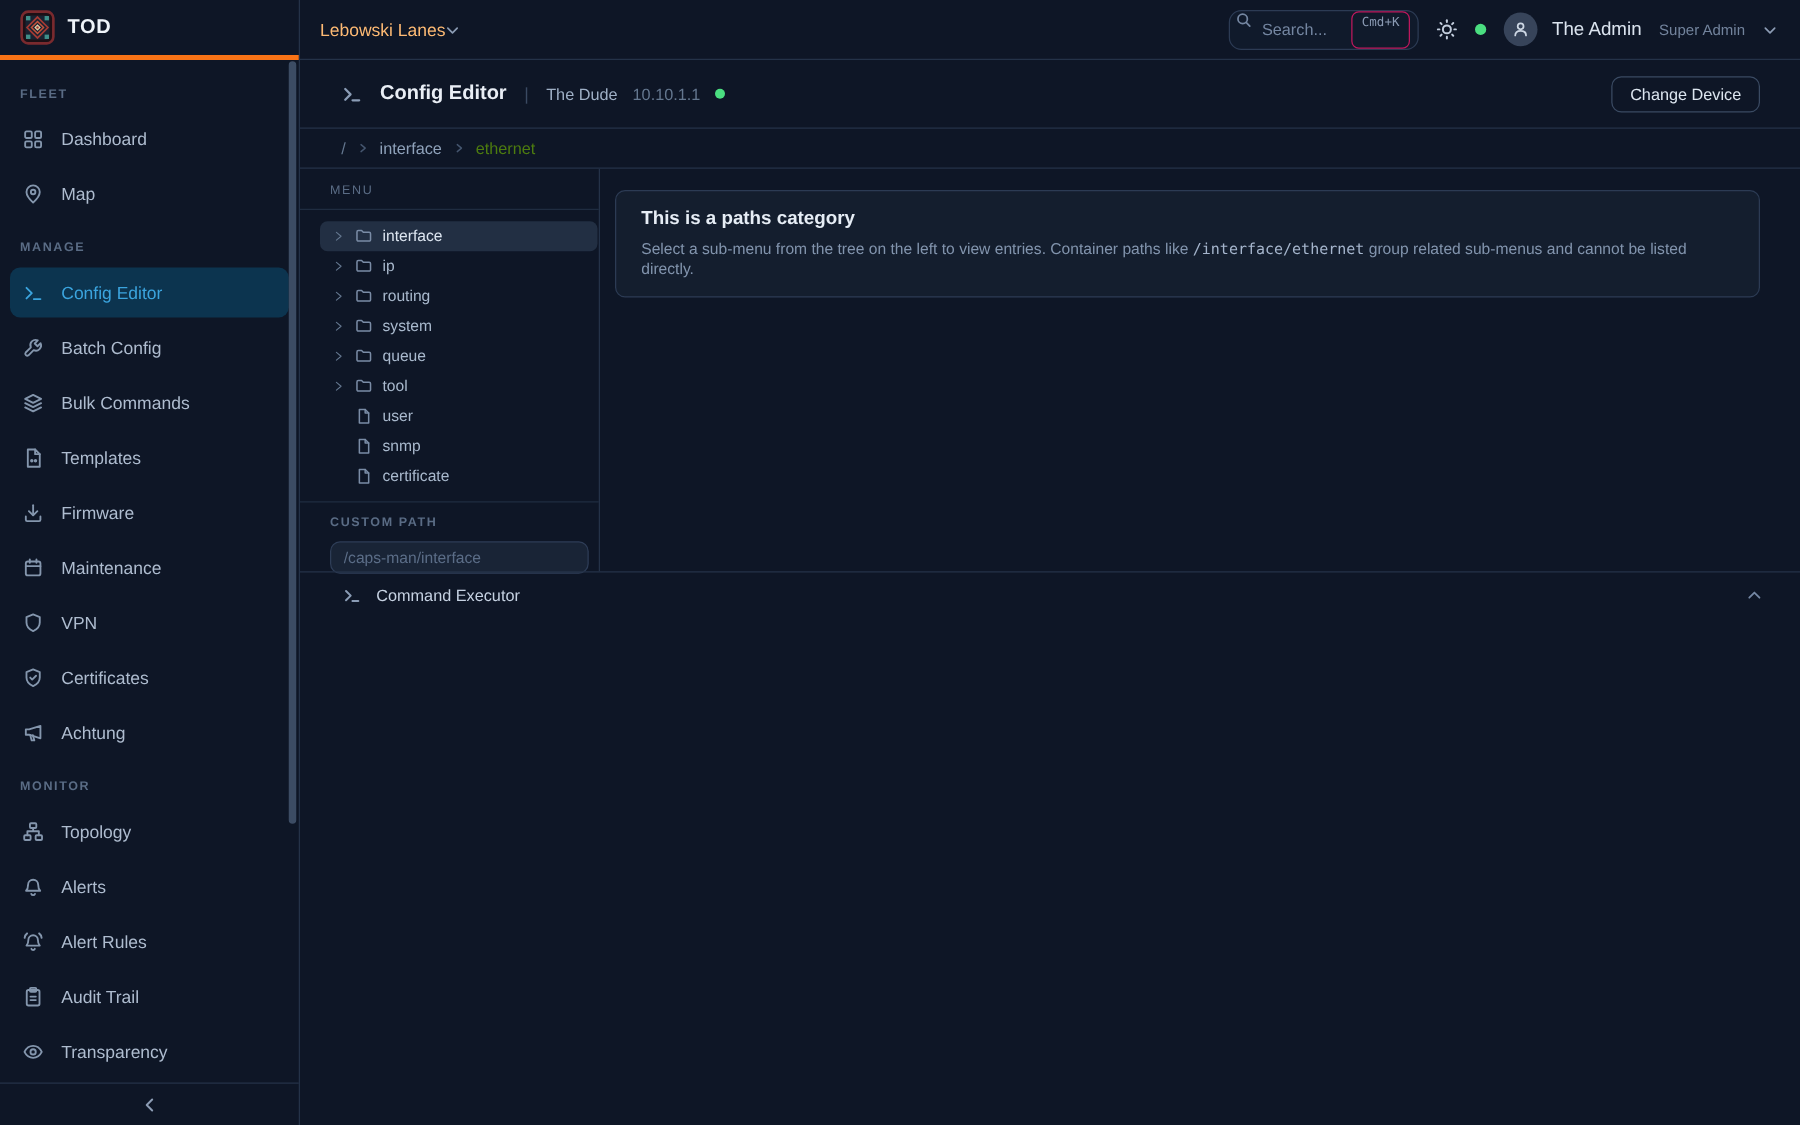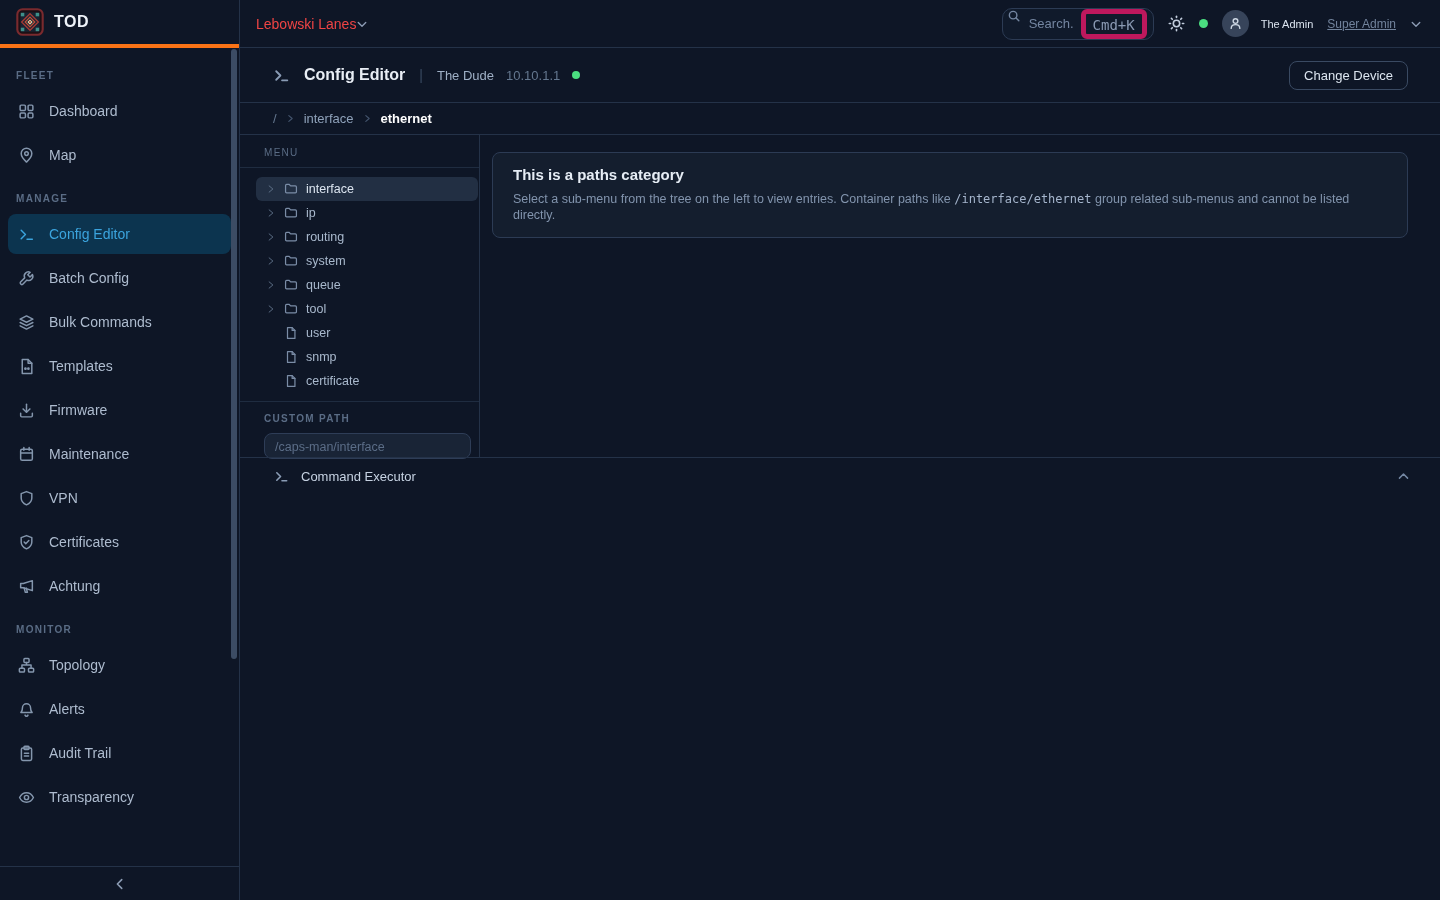--- a/index.html
+++ b/index.html
@@ -52,47 +52,47 @@
 
   
   .main { flex:1 1 auto; display:flex; flex-direction:column; min-width:0; }
 
   .topbar {
     height:48px; flex:0 0 48px;
     border-bottom:1px solid #243248;
     display:flex; align-items:center;
     padding:0 18px 0 16px;
   }
-  .org-switcher { display:flex; align-items:center; gap:0; color:#ef4444; font-size:14px; cursor:pointer; }
+  .org-switcher { display:flex; align-items:center; gap:0; color:#fdba74; font-size:14px; cursor:pointer; }
   .org-switcher .chev { color:#8c9cb4; }
   .topbar-right { margin-left:auto; display:flex; align-items:center; gap:14px; }
   .search-pill {
     width:152px; height:32px; border:1px solid #2c3b54; border-radius:10px;
     background:#101a2b; display:flex; gap:8px; padding:0 6px 0 4px;
     cursor:text;
     margin-left:48px;
   }
   .search-pill input {
     flex:1; min-width:0; background:transparent; border:none; outline:none;
     color:#aebccf; font-size:13px; font-family:"Liberation Sans", sans-serif;
   }
   .search-pill input::placeholder { color:#7486a1; }
   .kbd-badge {
-    border:5px solid #be185d; border-radius:6px; padding:3px 7px;
-    font-size:14px; color:#8a9ab3; font-family:"DejaVu Sans Mono", monospace;
+    border:1px solid #be185d; border-radius:6px; padding:3px 7px;
+    font-size:10px; color:#8a9ab3; font-family:"DejaVu Sans Mono", monospace;
     white-space:nowrap;
   }
   .icon-btn { color:#c2cddd; cursor:pointer; }
   .status-dot { width:9px; height:9px; border-radius:50%; }
   .avatar {
     width:27px; height:27px; border-radius:50%; background:#37445a;
     display:flex; align-items:center; justify-content:center; color:#cdd7e4; cursor:pointer;
   }
-  .user-name { font-size:11px; color:#dbe4ef; margin-left:-2px; }
-  .user-role { font-size:12px; color:#72839c;text-decoration:underline; }
+  .user-name { font-size:15px; color:#dbe4ef; margin-left:-2px; }
+  .user-role { font-size:12px; color:#72839c; }
   .user-chev { color:#8c9cb4; cursor:pointer; }
 
   
   .page-header {
     height:55px; flex:0 0 55px;
     display:flex; align-items:center; gap:12px;
     padding:0 32px 0 33px;
     border-bottom:1px solid #243248;
   }
   .ph-terminal { color:#8a9cb5; }
@@ -111,21 +111,21 @@
   .breadcrumb {
     height:32px; flex:0 0 32px;
     display:flex; align-items:center; gap:9px;
     padding:0 32px 0 33px;
     border-bottom:1px solid #243248;
     font-size:13px;
   }
   .crumb-root { color:#64778f; cursor:pointer; }
   .crumb-sep { color:#44556e; }
   .crumb { color:#8fa2ba; cursor:pointer; }
-  .crumb.current { color:#ffffff; font-weight:700; cursor:default; }
+  .crumb.current { color:#4d7c0f; font-weight:400; cursor:default; }
 
   
   .split { flex:0 0 322px; height:322px; display:flex; min-height:0; }
   .tree-panel {
     width:240px; flex:0 0 240px; border-right:1px solid #243248;
     display:flex; flex-direction:column;
   }
   .panel-heading {
     font-size:10px; font-weight:400; letter-spacing:1.3px; text-transform:uppercase;
     color:#5a6c85; padding:12px 16px 9px 24px;
@@ -322,20 +322,31 @@
           <svg width="17" height="17" viewBox="0 0 16 16" fill="none" stroke="currentColor" stroke-width="1.4" stroke-linecap="round" stroke-linejoin="round">
             <path d="M4.2 6.4 a3.8 3.8 0 0 1 7.6 0 c0 3 1 4 1.5 4.5 H2.7 C3.2 10.4 4.2 9.4 4.2 6.4 z"></path>
             <path d="M6.6 13.3 a1.5 1.5 0 0 0 2.8 0"></path>
           </svg>
         </span>
         <span>Alerts</span>
       </div>
       <div class="nav-item">
         <span class="nav-ic">
           <svg width="17" height="17" viewBox="0 0 16 16" fill="none" stroke="currentColor" stroke-width="1.4" stroke-linecap="round" stroke-linejoin="round">
+            <path d="M4.4 6.6 a3.6 3.6 0 0 1 7.2 0 c0 2.8 1 3.7 1.4 4.2 H3 C3.4 10.3 4.4 9.4 4.4 6.6 z"></path>
+            <path d="M6.7 13.2 a1.4 1.4 0 0 0 2.6 0"></path>
+            <path d="M1.6 5 c0.1-1.4 0.8-2.6 1.9-3.4"></path>
+            <path d="M14.4 5 c-0.1-1.4-0.8-2.6-1.9-3.4"></path>
+          </svg>
+        </span>
+        <span>Alert Rules</span>
+      </div>
+      <div class="nav-item">
+        <span class="nav-ic">
+          <svg width="17" height="17" viewBox="0 0 16 16" fill="none" stroke="currentColor" stroke-width="1.4" stroke-linecap="round" stroke-linejoin="round">
             <rect x="3.2" y="2.8" width="9.6" height="11.7" rx="1.3"></rect>
             <rect x="5.6" y="1.2" width="4.8" height="3" rx="0.8"></rect>
             <line x1="6" y1="7.8" x2="10" y2="7.8"></line>
             <line x1="6" y1="10.4" x2="10" y2="10.4"></line>
           </svg>
         </span>
         <span>Audit Trail</span>
       </div>
       <div class="nav-item">
         <span class="nav-ic">

